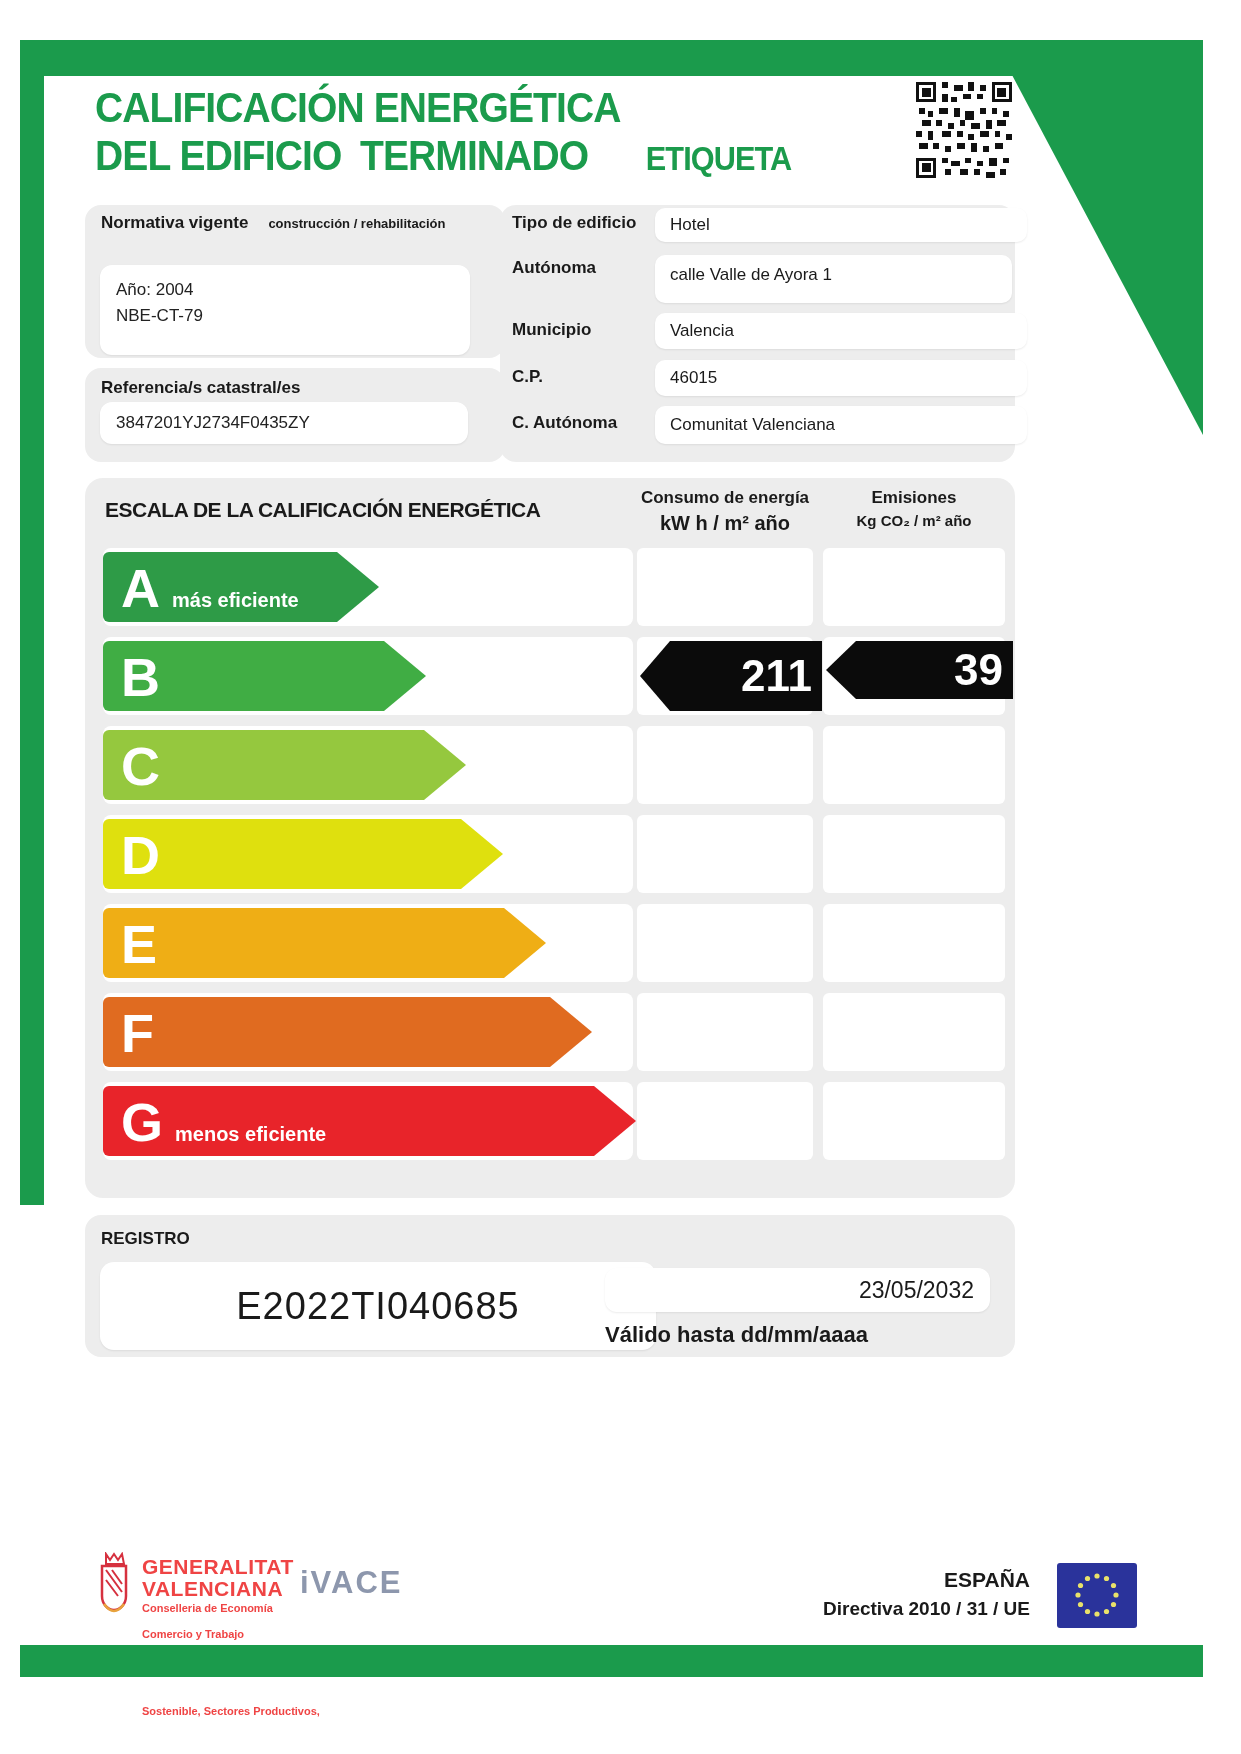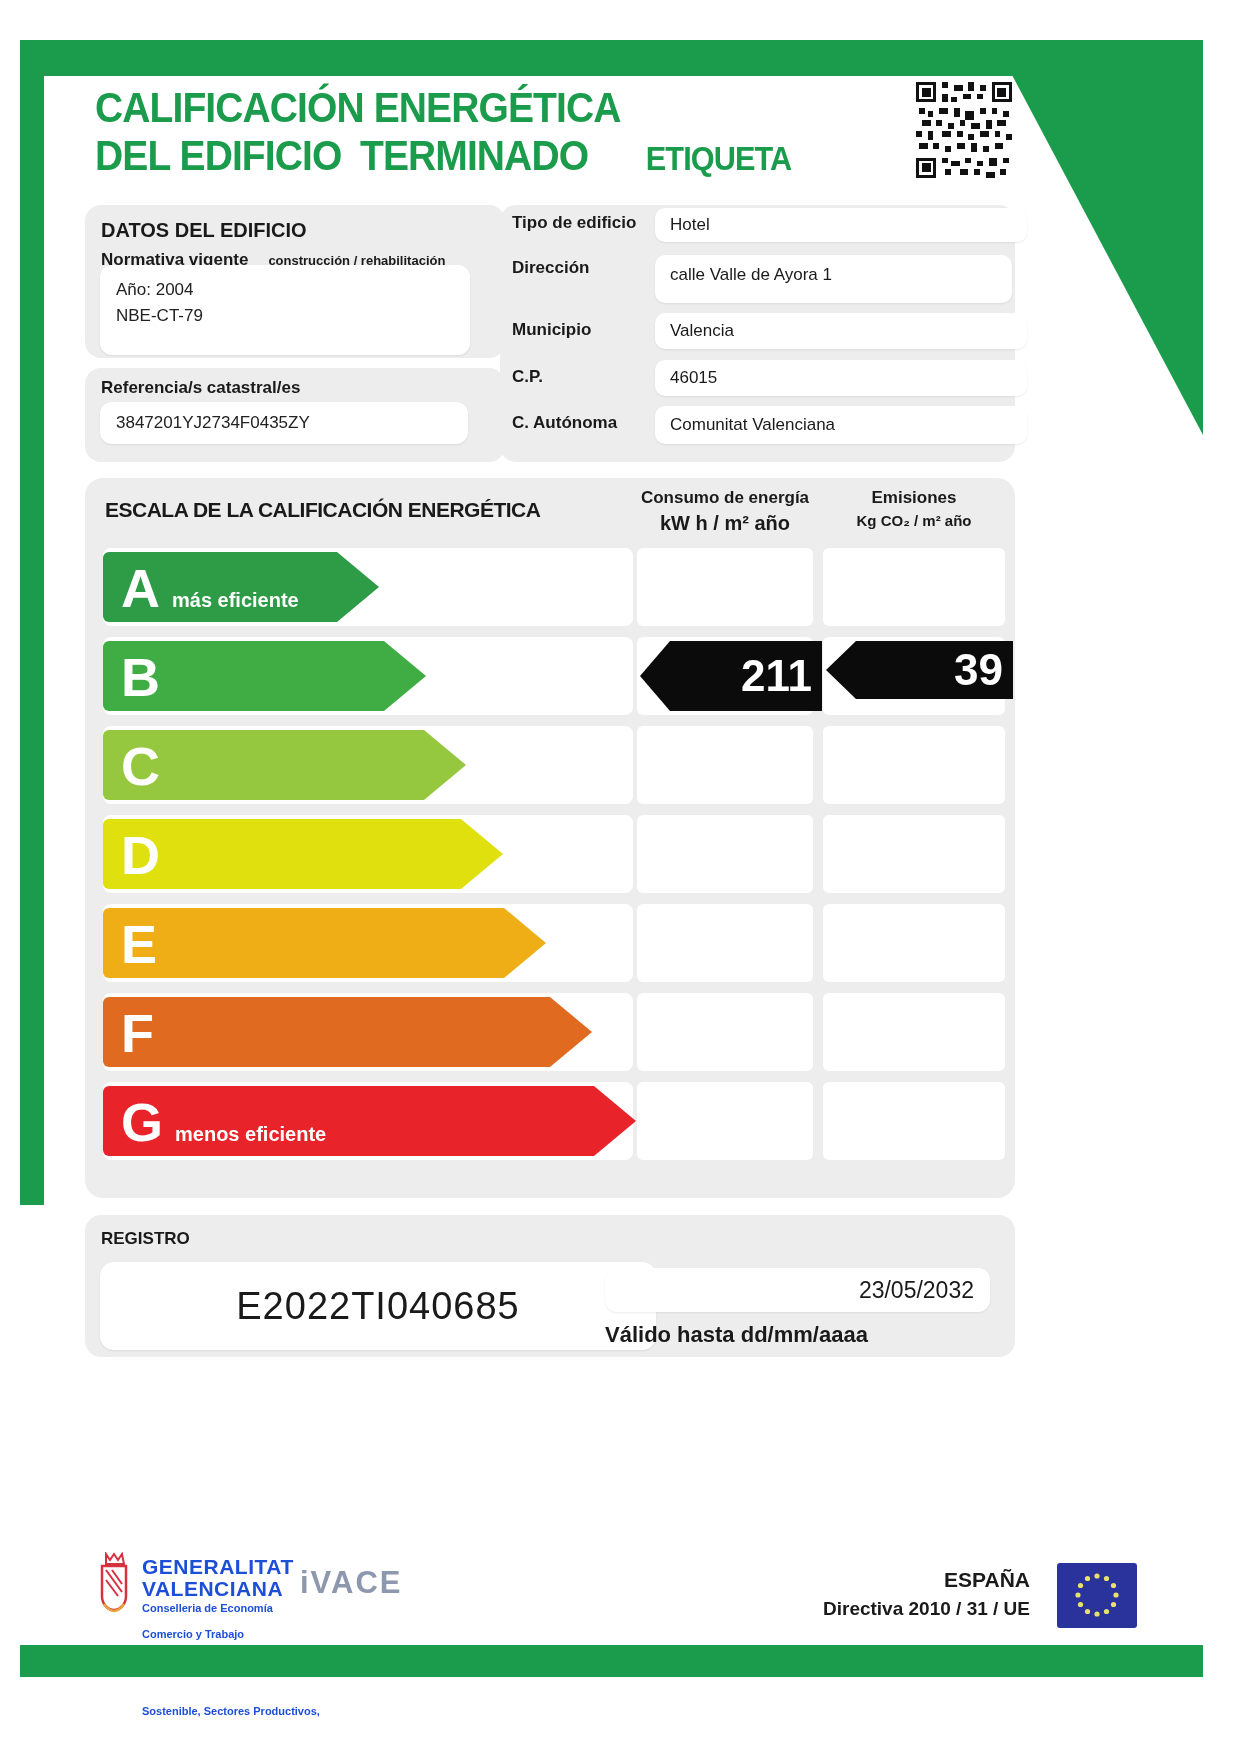--- a/index.html
+++ b/index.html
@@ -34,21 +34,21 @@
          clip-path:polygon(0 0,calc(100% - 42px) 0,100% 50%,calc(100% - 42px) 100%,0 100%);
          border-radius:6px 0 0 6px;}
   .arrow .letter{font-size:54px;font-weight:700;color:#ffffff;line-height:72px;}
   .arrow .note{font-size:20px;font-weight:700;color:#ffffff;}
   .black-arrow{background:#0b0b0b;clip-path:polygon(30px 0,100% 0,100% 100%,30px 100%,0 50%);
                display:flex;align-items:center;justify-content:flex-end;padding-right:10px;
                color:#ffffff;font-size:44px;font-weight:700;}
   
   .cert-num{font-size:38px;letter-spacing:1px;display:flex;align-items:center;justify-content:center;}
   
-  .gv-red{color:#1d4ed8;}
+  .gv-red{color:#ef4444;}
   .gv-name{font-weight:700;font-size:21px;line-height:22px;letter-spacing:.5px;}
   .gv-dept{font-weight:700;font-size:11px;line-height:13px;}
   .ivace{font-weight:700;font-size:31px;color:#8d97ad;letter-spacing:2px;}
   .es-block{text-align:right;}
   .es-name{font-weight:700;font-size:21px;}
   .es-dir{font-weight:700;font-size:19px;margin-top:6px;}
 </style>
 </head>
 <body>
 
@@ -126,40 +126,39 @@
       <rect x="1" y="27" width="5" height="5"></rect>
     </g>
   <g fill="#111111">
       <rect x="2" y="2" width="3" height="3"></rect>
       <rect x="28" y="2" width="3" height="3"></rect>
       <rect x="2" y="28" width="3" height="3"></rect>
     </g>
 </svg>
 
 <div class="abs panel" style="left:85px;top:205px;width:420px;height:153px;">
-  <div class="sec-title" style="padding:14px 0 0 16px;">DATOS DEL EDIFICIO</div>
   <div style="display:flex;align-items:baseline;gap:20px;padding:8px 0 0 16px;">
     <span class="lbl">Normativa vigente</span>
     <span style="font-weight:700;font-size:13px;">construcción / rehabilitación</span>
   </div>
 </div>
 <div class="abs white-box" style="left:100px;top:265px;width:370px;height:90px;padding:12px 0 0 16px;box-sizing:border-box;">
   <div class="val" style="line-height:26px;">Año: 2004</div>
   <div class="val" style="line-height:26px;">NBE-CT-79</div>
 </div>
 
 <div class="abs panel" style="left:85px;top:368px;width:420px;height:94px;">
   <div class="lbl" style="padding:10px 0 0 16px;">Referencia/s catastral/es</div>
 </div>
 <div class="abs white-box val" style="left:100px;top:402px;width:368px;height:42px;display:flex;align-items:center;padding-left:16px;box-sizing:border-box;">3847201YJ2734F0435ZY</div>
 
 <div class="abs panel" style="left:500px;top:205px;width:515px;height:257px;"></div>
 <div class="abs field-label" style="left:512px;top:213px;">Tipo de edificio</div>
 <div class="abs field-input" style="left:655px;top:208px;width:357px;height:34px;">Hotel</div>
-<div class="abs field-label" style="left:512px;top:258px;">Dirección</div>
+<div class="abs field-label" style="left:512px;top:258px;">Autónoma</div>
 <div class="abs field-input" style="left:655px;top:255px;width:357px;height:48px;align-items:flex-start;padding-top:10px;box-sizing:border-box;">calle Valle de Ayora 1</div>
 <div class="abs field-label" style="left:512px;top:320px;">Municipio</div>
 <div class="abs field-input" style="left:655px;top:313px;width:357px;height:36px;">Valencia</div>
 <div class="abs field-label" style="left:512px;top:367px;">C.P.</div>
 <div class="abs field-input" style="left:655px;top:360px;width:357px;height:36px;">46015</div>
 <div class="abs field-label" style="left:512px;top:413px;">C. Autónoma</div>
 <div class="abs field-input" style="left:655px;top:406px;width:357px;height:38px;">Comunitat Valenciana</div>
 
 <div class="abs panel" style="left:85px;top:478px;width:930px;height:720px;border-radius:18px;"></div>
 <div class="abs" style="left:105px;top:498px;font-weight:700;font-size:21px;letter-spacing:-.5px;">ESCALA DE LA CALIFICACIÓN ENERGÉTICA</div>

